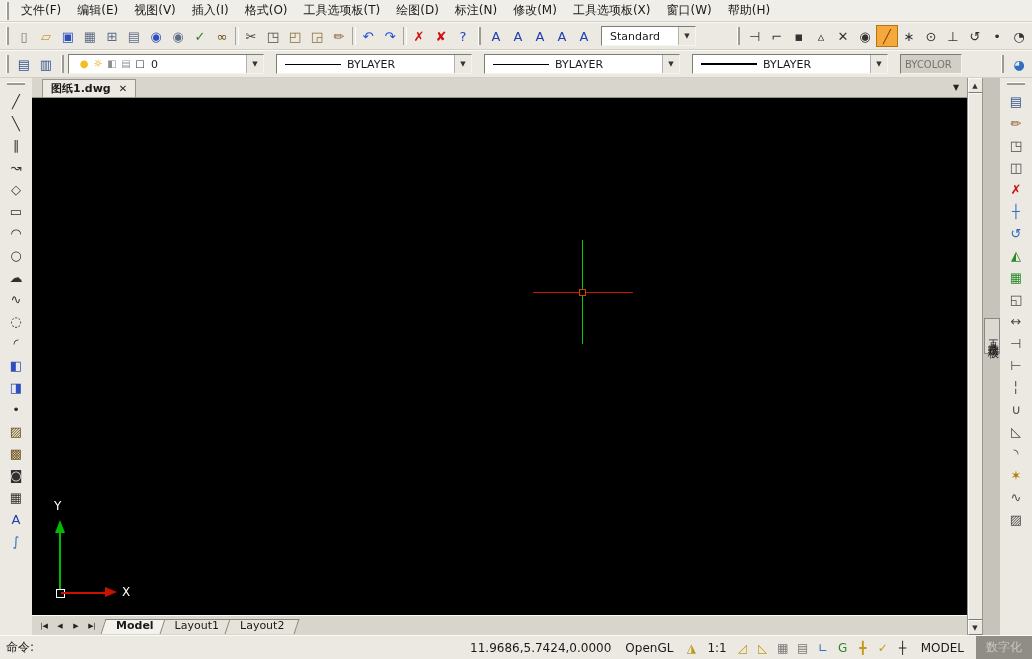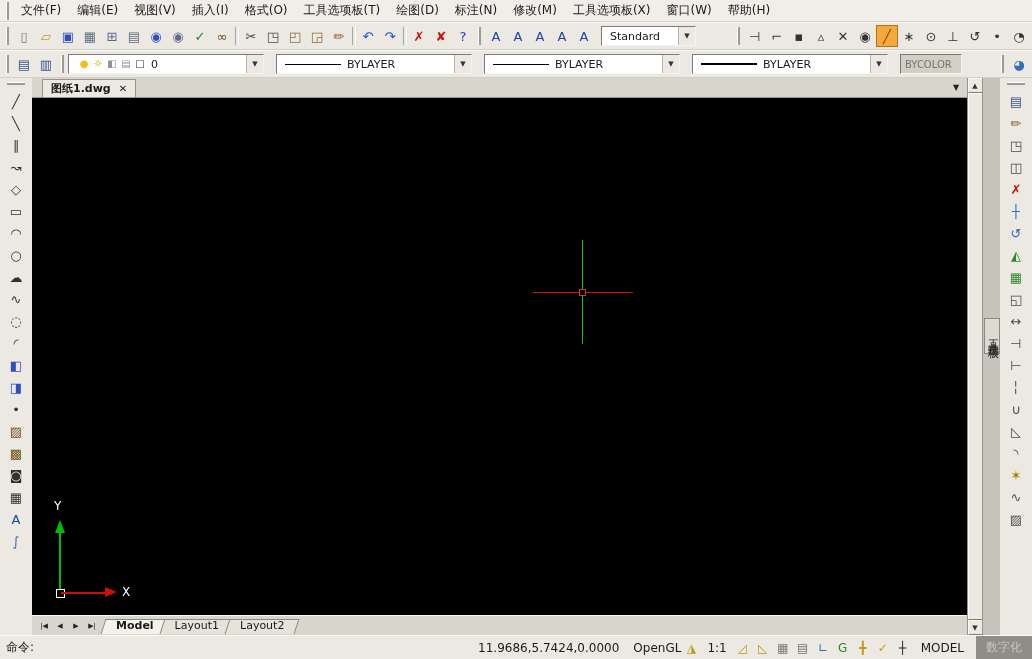--- a/index.html
+++ b/index.html
@@ -83,21 +83,21 @@
   .scroll-thumb { flex:1; width:15px; background:#ece9e2; border:1px solid; border-color:#fbfaf7 #7e7c74 #7e7c74 #fbfaf7; }
 
   
   .palette-strip { width:18px; background:#c6c3bb; position:relative; border-left:1px solid #98958d; }
   .palette-tab { position:absolute; top:240px; left:1px; width:16px; padding:12px 0; writing-mode:vertical-rl; background:#dcd9d1; border:1px solid #8a8880; font-size:11px; letter-spacing:2px; display:flex; align-items:center; justify-content:center; color:#222; cursor:default; }
 
   
   .statusbar { height:24px; background:#ece9e2; border-top:1px solid #fbfaf7; display:flex; align-items:center; padding-left:6px; font-size:12px; }
   .cmd { white-space:nowrap; }
   .coords { margin-left:auto; margin-right:14px; white-space:nowrap; }
-  .opengl { margin-right:0; }
+  .opengl { margin-right:8px; }
   .scale { margin:0 6px; }
   .sb-toggle { width:20px; height:18px; display:flex; align-items:center; justify-content:center; font-size:12px; cursor:default; }
   .model-btn { margin:0 8px; white-space:nowrap; }
   .digitizer { align-self:stretch; display:flex; align-items:center; padding:0 10px; margin-left:4px; background:#8f8d86; color:#c9c7bf; white-space:nowrap; }
 </style>
 </head>
 <body>
 
 <div class="app">
 

